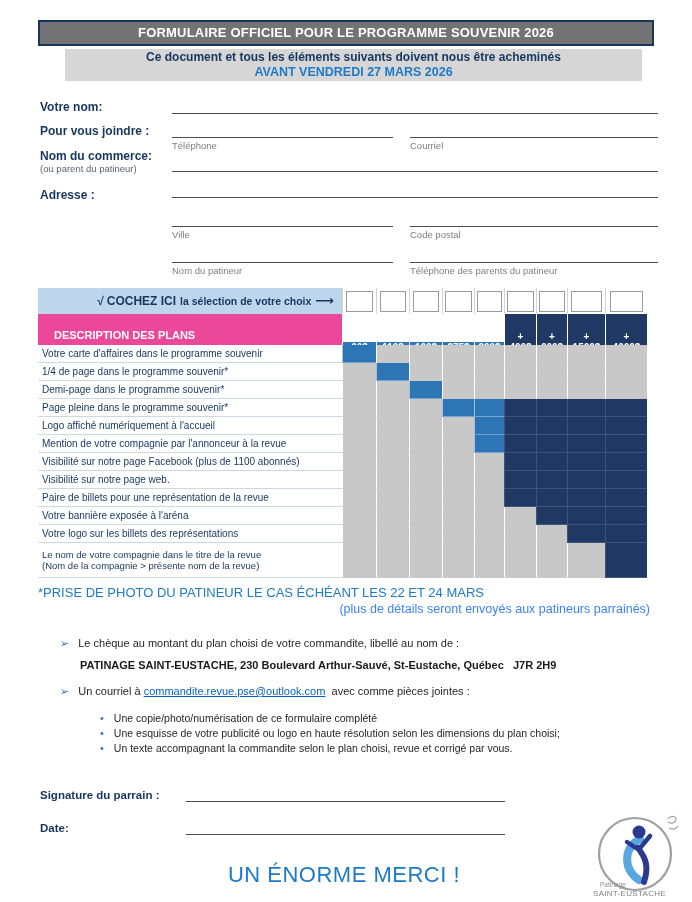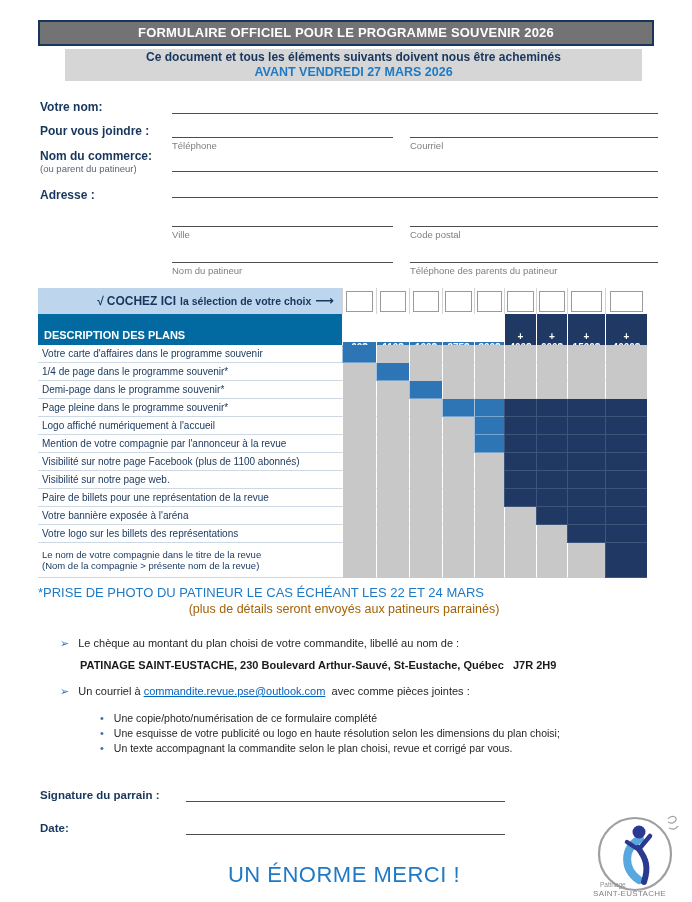--- a/index.html
+++ b/index.html
@@ -28,43 +28,43 @@
   .chk-instr{background:#BDD6EE;display:flex;align-items:center;justify-content:flex-end;
     padding-right:8px;color:#17365D;white-space:nowrap;}
   .chk-sym{font-weight:800;font-size:12px;margin-right:3px;}
   .chk-bold{font-weight:700;font-size:12px;margin-right:4px;}
   .chk-rest{font-weight:700;font-size:10.5px;margin-right:4px;}
   .chk-arrow{font-weight:700;font-size:13px;line-height:10px;}
   .chk-cell{border-left:1px solid #d4d4d4;display:flex;align-items:center;justify-content:center;}
   .chk-box{width:78%;height:19px;background:#fff;border:1px solid #9a9a9a;}
 
   .hdr-row{height:29px;}
-  .hdr-desc{background:#0369a1;color:#fff;font-weight:bold;font-size:11px;
-    display:flex;align-items:center;padding-left:6px;box-sizing:border-box;}
+  .hdr-desc{background:#ec4899;color:#fff;font-weight:bold;font-size:11px;
+    display:flex;align-items:center;padding-left:16px;box-sizing:border-box;}
   .hdr-cell{display:flex;flex-direction:column;justify-content:flex-end;align-items:center;
     color:#fff;font-weight:bold;font-size:10px;border-left:1px solid #fff;
     box-sizing:border-box;padding-bottom:2px;line-height:11px;}
   .hdr-blue{background:#2E75B6;margin-top:28px;}
   .hdr-navy{background:#1F3864;}
 
   .tbody{border-top:2px solid #2E75B6;}
   .trow{box-sizing:border-box;}
   .tdesc{background:#fff;border-bottom:1px solid #ccd8e4;color:#17365D;font-size:10px;
     display:flex;flex-direction:column;justify-content:center;padding-left:4px;
     box-sizing:border-box;line-height:11.5px;}
   .cell{box-sizing:border-box;}
   .cell.gray{background:#C8C8C8;border-left:1px solid #fff;border-bottom:1px solid #C8C8C8;}
   .cell.blue{background:#2E75B6;border-left:1px solid rgba(255,255,255,.55);border-bottom:1px solid rgba(255,255,255,.35);}
   .cell.navy{background:#1F3864;border-left:1px solid rgba(255,255,255,.14);border-bottom:1px solid rgba(255,255,255,.14);}
 
   
   .photo1{position:absolute;left:38px;top:585px;width:612px;text-align:left;
     color:#1E7AC6;font-size:13px;}
-  .photo2{position:absolute;left:38px;top:602px;width:612px;text-align:center;
-    color:#a16207;font-size:12.5px;}
+  .photo2{position:absolute;left:38px;top:602px;width:612px;text-align:right;
+    color:#3b82f6;font-size:12.5px;}
   .arrow-item{position:absolute;left:60px;display:flex;gap:9px;font-size:11px;color:#262626;}
   .arrow-glyph{color:#2E75B6;font-size:11px;font-family:"DejaVu Sans",sans-serif;}
   .payee{position:absolute;left:80px;top:659px;font-size:11px;font-weight:bold;color:#1a1a1a;}
   .email-link{color:#0563C1;text-decoration:underline;cursor:pointer;}
   .dot-item{position:absolute;left:100px;display:flex;gap:10px;font-size:10.5px;color:#262626;}
   .dot{color:#2E75B6;font-size:11px;}
 
   
   .sig-lbl{position:absolute;left:40px;font-size:11.5px;font-weight:bold;color:#17365D;}
   .merci{position:absolute;left:38px;top:862px;width:612px;text-align:center;

